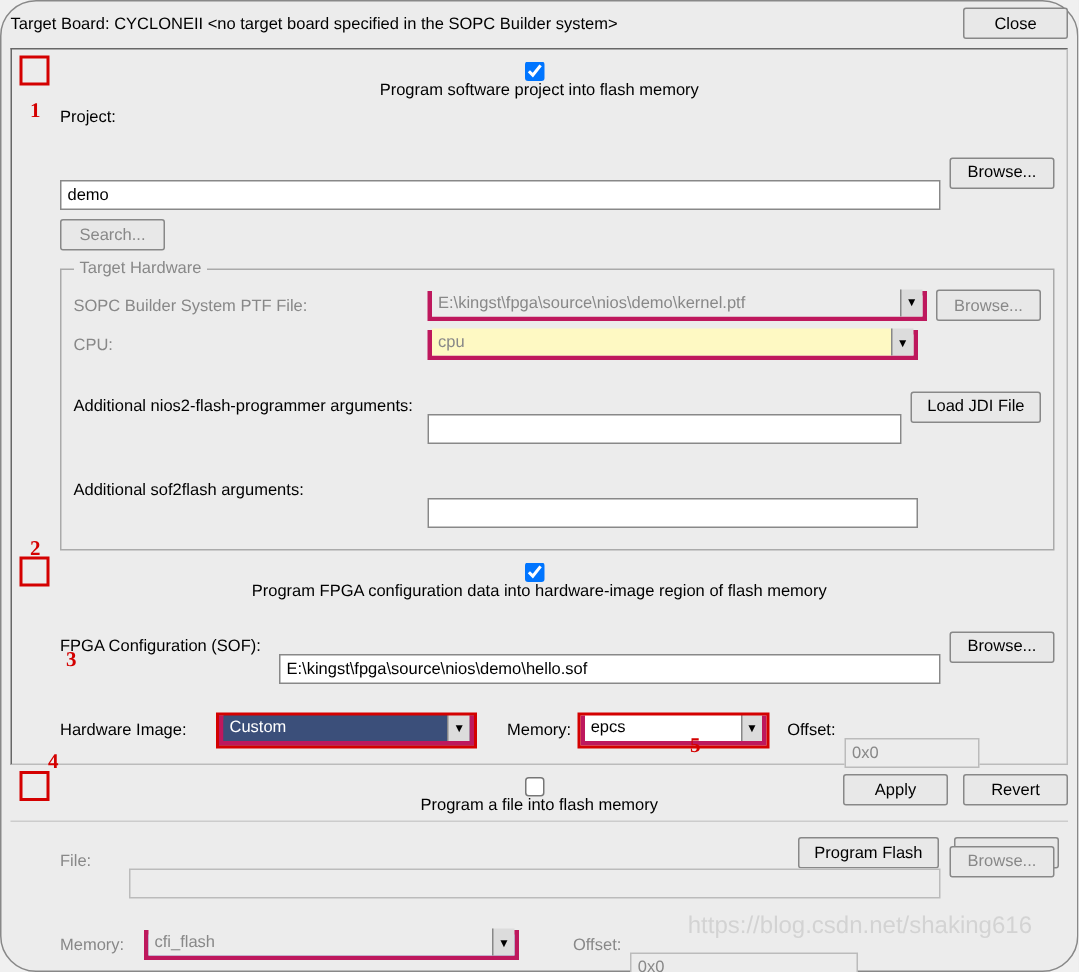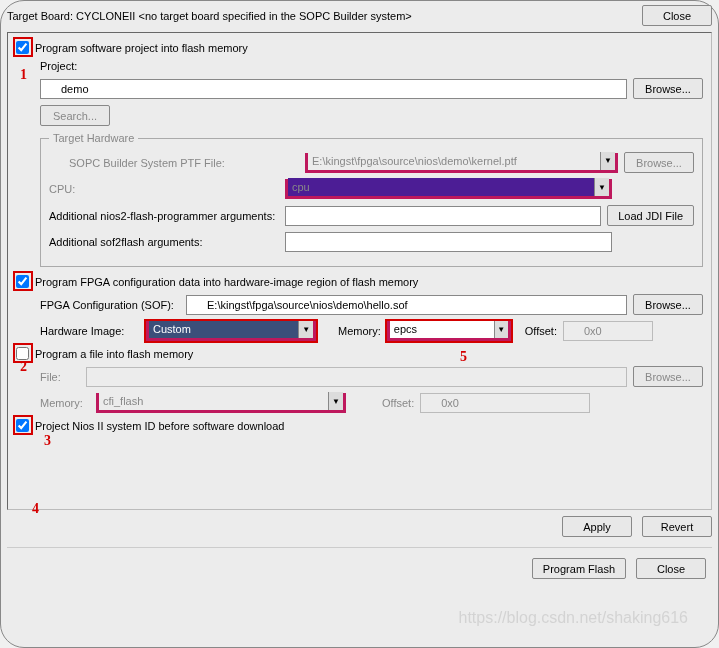--- a/index.html
+++ b/index.html
@@ -41,20 +41,21 @@
     border: 1px inset #bbb;
     background: #ececec;
     padding: 8px 8px 6px 8px;
     margin-bottom: 6px;
   }
   .checkbox-row {
     display: flex;
     align-items: center;
     margin-bottom: 6px;
     position: relative;
+    flex-direction: column;
   }
   .checkbox-row input[type="checkbox"] {
     margin-right: 6px;
     width: 13px;
     height: 13px;
   }
   .red-box {
     position: absolute;
     border: 2px solid #d40000;
     pointer-events: none;
@@ -75,24 +76,25 @@
     align-items: center;
     margin-bottom: 6px;
     gap: 6px;
   }
   .row .field-label {
     min-width: 120px;
   }
   input.text {
     border: 1px solid #888;
     background: #fff;
-    padding: 2px 20px;
+    padding: 2px 4px;
     height: 20px;
     font-size: 11px;
     flex: 1;
+    margin-top: 30px;
   }
   input.text:disabled {
     background: #ececec;
     color: #888;
     border: 1px solid #bbb;
   }
   fieldset {
     border: 1px solid #aaa;
     padding: 8px;
     margin: 4px 0 8px 0;
@@ -184,31 +186,31 @@
         <input class="text" type="text" value="demo" style="">
         <button class="btn">Browse...</button>
       </div>
       <div class="row">
         <button class="btn disabled" disabled="">Search...</button>
       </div>
 
       <fieldset>
         <legend>Target Hardware</legend>
         <div class="row">
-          <span class="field-label disabled" style="min-width:230px;margin-left:20px;">SOPC Builder System PTF File:</span>
+          <span class="field-label disabled" style="min-width:230px;">SOPC Builder System PTF File:</span>
           <div class="combo-wrap" style="flex:1; background:#ececec;">
             <input disabled="" style="background: rgb(236, 236, 236); color: rgb(136, 136, 136);" value="E:\kingst\fpga\source\nios\demo\kernel.ptf">
             <div class="arrow">▼</div>
           </div>
           <button class="btn disabled" disabled="">Browse...</button>
         </div>
         <div class="row">
           <span class="field-label disabled" style="min-width:230px;">CPU:</span>
           <div class="combo-wrap" style="flex:1; background:#ececec;">
-            <input disabled="" style="background: #4c1d95; color: rgb(136, 136, 136);" value="cpu">
+            <input disabled="" style="background: #fef9c3; color: rgb(136, 136, 136);" value="cpu">
             <div class="arrow">▼</div>
           </div>
           <span style="width:76px;"></span>
         </div>
         <div class="row">
           <span class="field-label" style="min-width:230px;">Additional nios2-flash-programmer arguments:</span>
           <input class="text" type="text" style="">
           <button class="btn">Load JDI File</button>
         </div>
         <div class="row">

